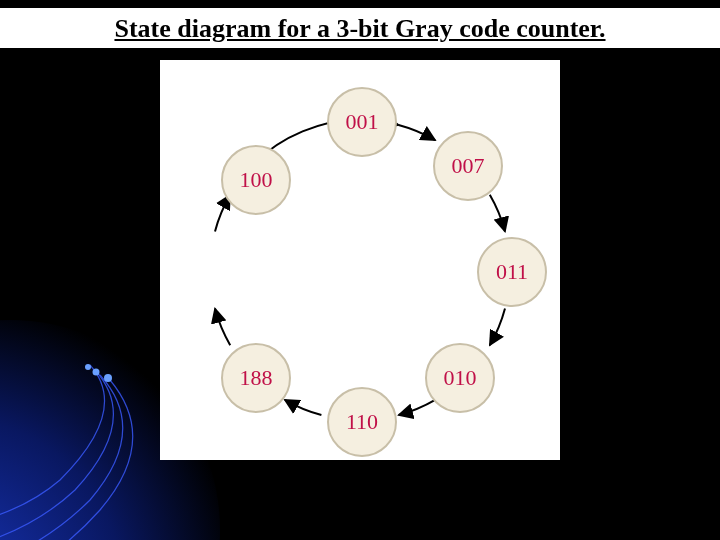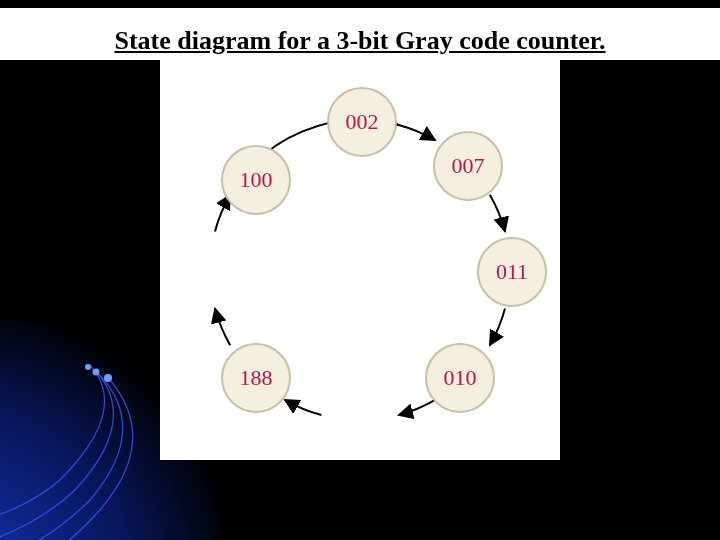--- a/index.html
+++ b/index.html
@@ -13,21 +13,21 @@
     position: relative;
   }
   .title {
     position: absolute;
     top: 8px;
     left: 0;
     right: 0;
     text-align: center;
     color: #000;
     background: #fff;
-    padding: 18px 0 4px;
+    padding: 6px 0 4px;
     font-size: 26px;
     font-weight: bold;
     text-decoration: underline;
   }
   .swirl {
     position: absolute;
     left: -140px;
     bottom: -140px;
     width: 420px;
     height: 420px;
@@ -111,30 +111,33 @@
     <path d="M 238.6 65.0 A 150 150 0 0 1 275.2 80.2" fill="none" stroke="#000" stroke-width="2" marker-end="url(#ah)"></path>
         <path d="M 329.8 134.8 A 150 150 0 0 1 345.0 171.4" fill="none" stroke="#000" stroke-width="2" marker-end="url(#ah)"></path>
         <path d="M 345.0 248.6 A 150 150 0 0 1 329.8 285.2" fill="none" stroke="#000" stroke-width="2" marker-end="url(#ah)"></path>
         <path d="M 275.2 339.8 A 150 150 0 0 1 238.6 355.0" fill="none" stroke="#000" stroke-width="2" marker-end="url(#ah)"></path>
         <path d="M 161.4 355.0 A 150 150 0 0 1 124.8 339.8" fill="none" stroke="#000" stroke-width="2" marker-end="url(#ah)"></path>
         <path d="M 70.2 285.2 A 150 150 0 0 1 55.0 248.6" fill="none" stroke="#000" stroke-width="2" marker-end="url(#ah)"></path>
         <path d="M 55.0 171.4 A 150 150 0 0 1 70.2 134.8" fill="none" stroke="#000" stroke-width="2" marker-end="url(#ah)"></path>
         <path d="M 70.2 134.8 A 150 150 0 0 1 238.6 65.0" fill="none" stroke="#000" stroke-width="2" marker-end="url(#ah)"></path>
       </svg>
   <div class="state" style="left: 200px; top: 60px;">
-        <span>002</span>
+        <span>001</span>
       </div>
       <div class="state" style="left: 306.066px; top: 103.934px;">
         <span>007</span>
       </div>
       <div class="state" style="left: 350px; top: 210px;">
         <span>011</span>
       </div>
       <div class="state" style="left: 298px; top: 316.066px;">
         <span>010</span>
+      </div>
+      <div class="state" style="left: 200px; top: 360px;">
+        <span>110</span>
       </div>
       <div class="state" style="left: 93.934px; top: 316.066px;">
         <span>188</span>
       </div>
       <div class="state" style="left: 93.934px; top: 118px;">
         <span>100</span>
       </div>
     </div>
 </div>
 

